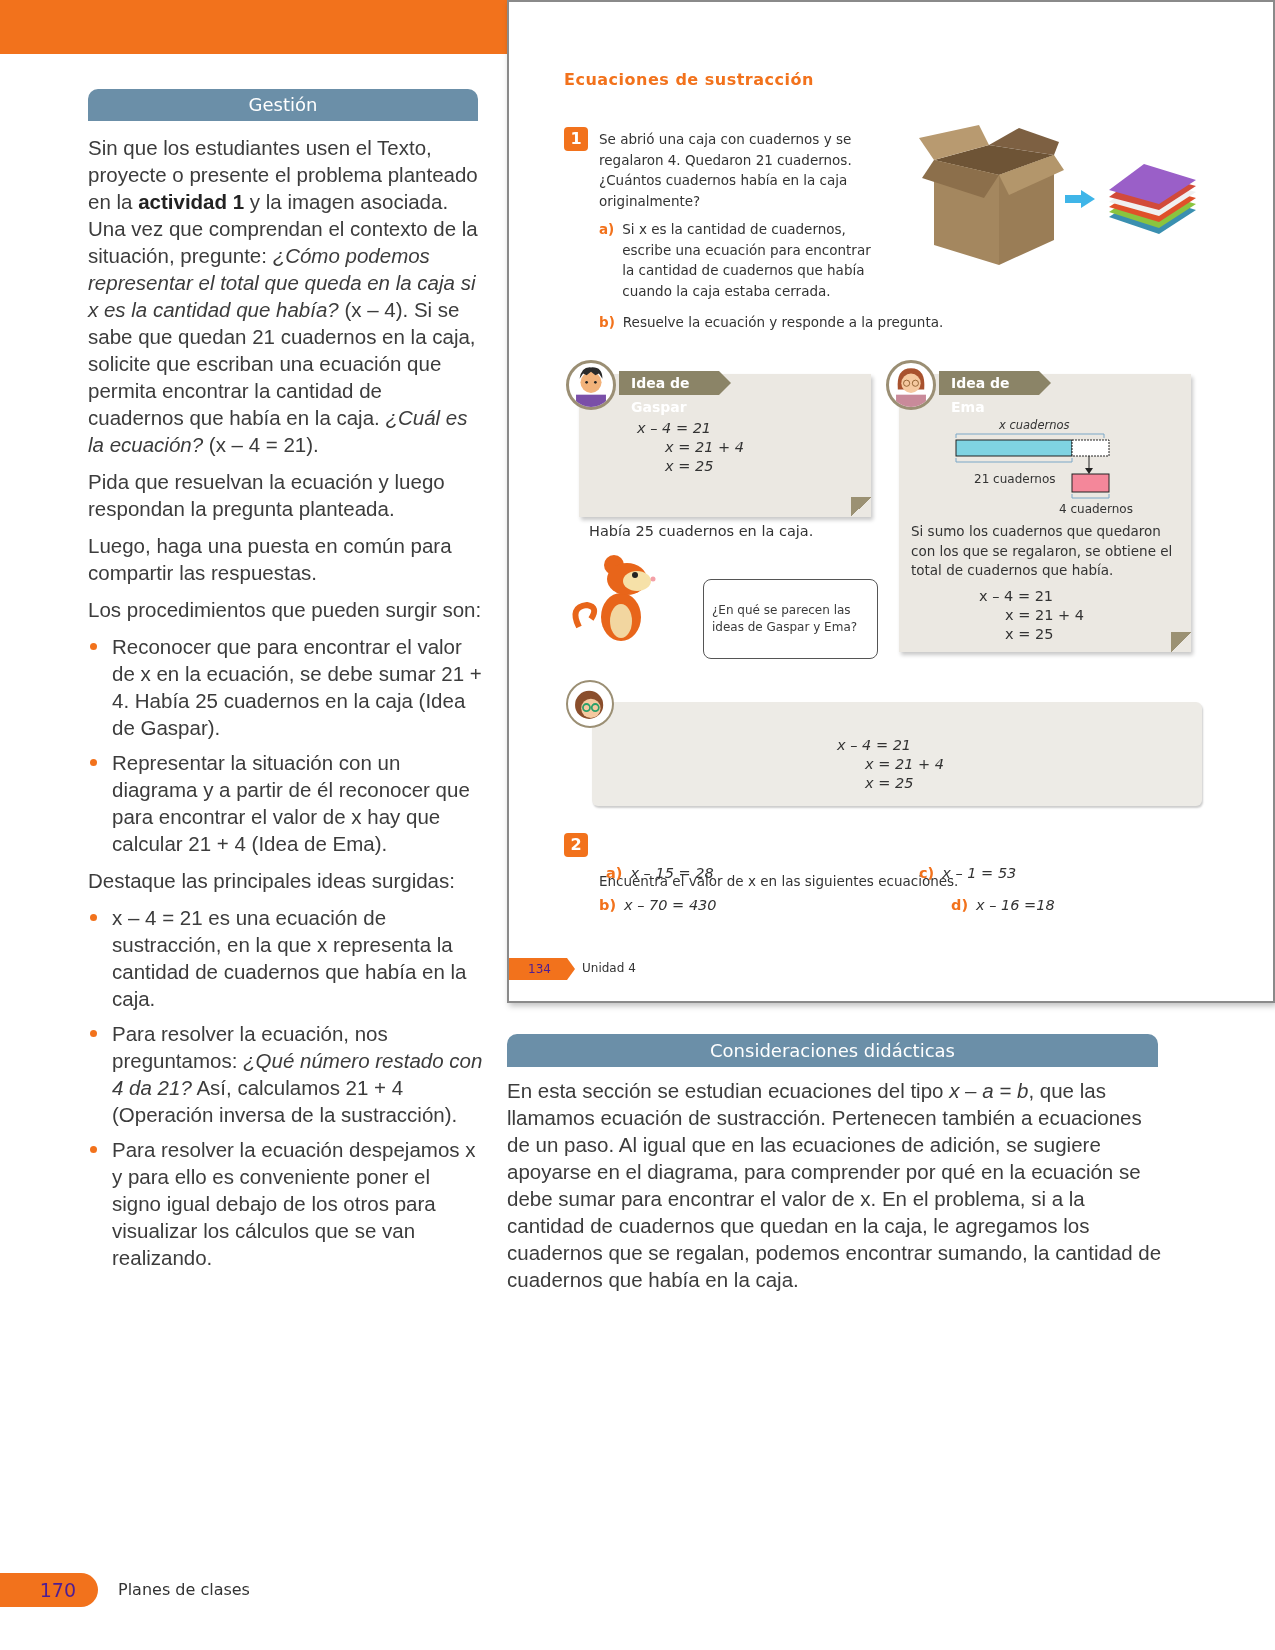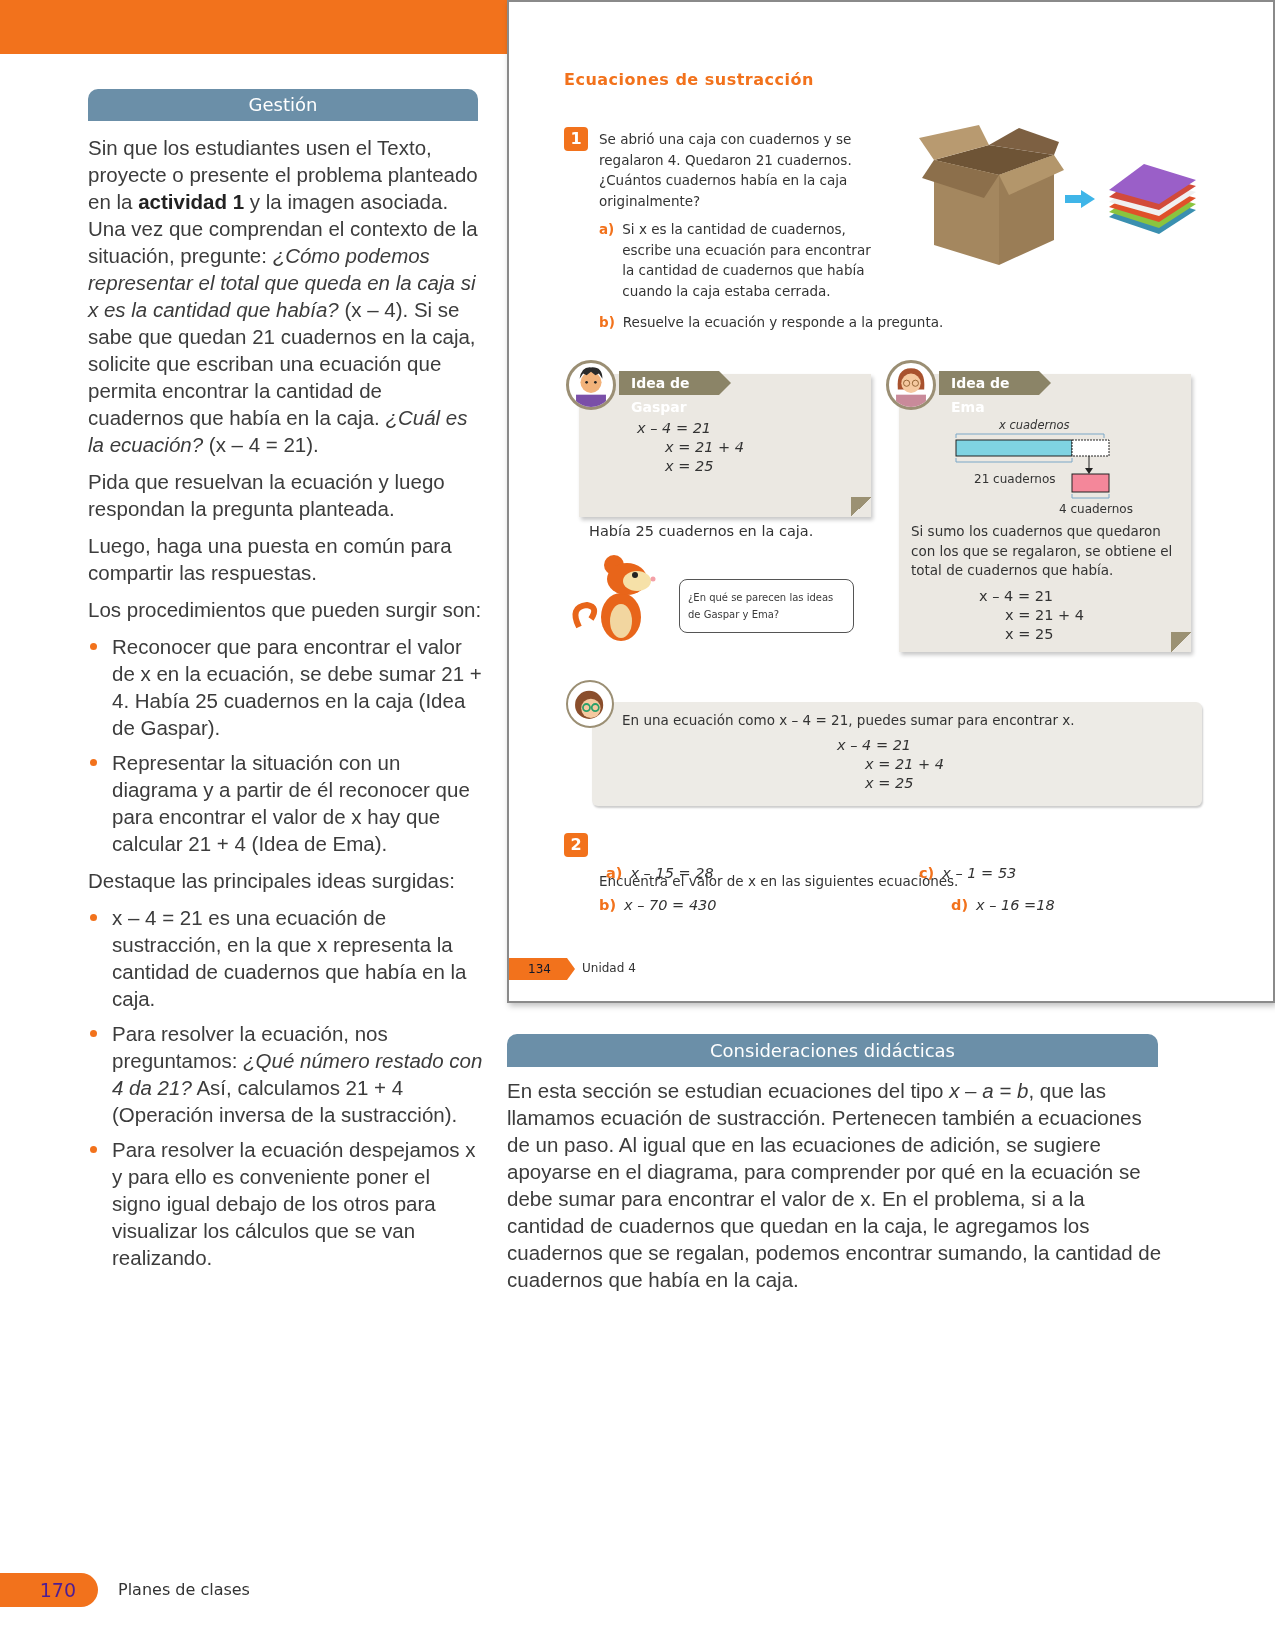--- a/index.html
+++ b/index.html
@@ -36,26 +36,26 @@
   .arrow-img { position: absolute; left: 556px; top: 188px; width: 30px; height: 18px; }
   .notebooks { position: absolute; left: 595px; top: 160px; width: 95px; height: 75px; }
 
   .card { position: absolute; background: #ebe8e2; box-shadow: 2px 3px 4px rgba(0,0,0,0.22); }
   .card .fold2 { position: absolute; right: 0; bottom: 0; width: 20px; height: 20px; background: linear-gradient(135deg, #9b9173 50%, transparent 50%); }
   .tag { position: absolute; height: 24px; background: #8b8467; color: #fff; font-size: 14px; line-height: 24px; padding-left: 12px; font-weight: 600; }
   .tag::after { content: ""; position: absolute; right: -12px; top: 0; border-style: solid; border-width: 12px 0 12px 12px; border-color: transparent transparent transparent #8b8467; }
   .avatar { position: absolute; width: 50px; height: 50px; border-radius: 50%; border: 3px solid #9b8f74; background: #fff; overflow: hidden; }
   .eq { font-size: 14.5px; line-height: 19px; color: #333; }
 
-  .speech { position: absolute; border: 1.5px solid #555; border-radius: 8px; background: #fff; font-size: 10px; line-height: 17px; padding: 9px 8px; }
+  .speech { position: absolute; border: 1.5px solid #555; border-radius: 8px; background: #fff; font-size: 12px; line-height: 17px; padding: 22px 8px; margin-left: 24px; }
 
   .tip-box { position: absolute; left: 83px; top: 700px; width: 610px; height: 104px; background: #edebe6; border-radius: 6px;
     box-shadow: 1px 2px 2px rgba(0,0,0,0.2); }
 
-  .foot-tab { position: absolute; left: 0; top: 956px; width: 58px; height: 22px; background: #f2721c; color: #0f172a; font-size: 12px; line-height: 22px; text-align: right; padding-right: 16px; }
+  .foot-tab { position: absolute; left: 0; top: 956px; width: 58px; height: 22px; background: #f2721c; color: #4c1d95; font-size: 12px; line-height: 22px; text-align: right; padding-right: 16px; }
   .foot-tab::after { content: ""; position: absolute; right: -8px; top: 0; border-style: solid; border-width: 11px 0 11px 8px; border-color: transparent transparent transparent #f2721c; }
 
   .consid-header { position: absolute; left: 507px; top: 1034px; width: 651px; height: 33px; background: #6b8fa8; border-radius: 10px 10px 0 0;
     color: #fff; text-align: center; font-size: 18px; line-height: 33px; }
   .consid-body { position: absolute; left: 507px; top: 1077px; width: 660px; font-family: "Liberation Sans", sans-serif; font-size: 20.5px; line-height: 27px; color: #3c3c3c; }
 
   .page-num { position: absolute; left: 0; top: 1573px; width: 98px; height: 34px; background: #f2721c; border-radius: 0 17px 17px 0;
     color: #4c1d95; font-size: 19px; line-height: 34px; text-align: right; padding-right: 22px; }
   .page-label { position: absolute; left: 118px; top: 1580px; font-size: 16px; color: #333; }
 </style>
@@ -176,21 +176,20 @@
     <ellipse cx="52" cy="74" rx="11" ry="17" fill="#f2d6a0"></ellipse>
     <circle cx="45" cy="18" r="10" fill="#e8651a"></circle>
     <ellipse cx="58" cy="32" rx="20" ry="16" fill="#e8651a"></ellipse>
     <ellipse cx="68" cy="34" rx="14" ry="10" fill="#f6e1a8"></ellipse>
     <circle cx="66" cy="28" r="3" fill="#222"></circle>
     <circle cx="84" cy="32" r="2.5" fill="#f4a0a8"></circle>
   </svg>
   <div class="speech" style="left:170px;top:577px;width:175px;">¿En qué se parecen las ideas de Gaspar y Ema?</div>
 
   <div class="tip-box">
-    <div class="sp p-text" style="left:30px;top:8px;">En una ecuación como x – 4 = 21, puedes sumar para encontrar x.</div>
     <div class="sp eq italic" style="left:245px;top:34px;">
       <div>x – 4 = 21</div>
       <div style="padding-left:28px;">x = 21 + 4</div>
       <div style="padding-left:28px;">x = 25</div>
     </div>
   </div>
   <div class="avatar" style="left:57px;top:678px;width:48px;height:48px;border-width:2px;">
     <svg viewBox="0 0 50 50" width="44" height="44">
       <circle cx="24" cy="26" r="16" fill="#8a4e2c"></circle>
       <circle cx="26" cy="30" r="11" fill="#f5c9a0"></circle>

